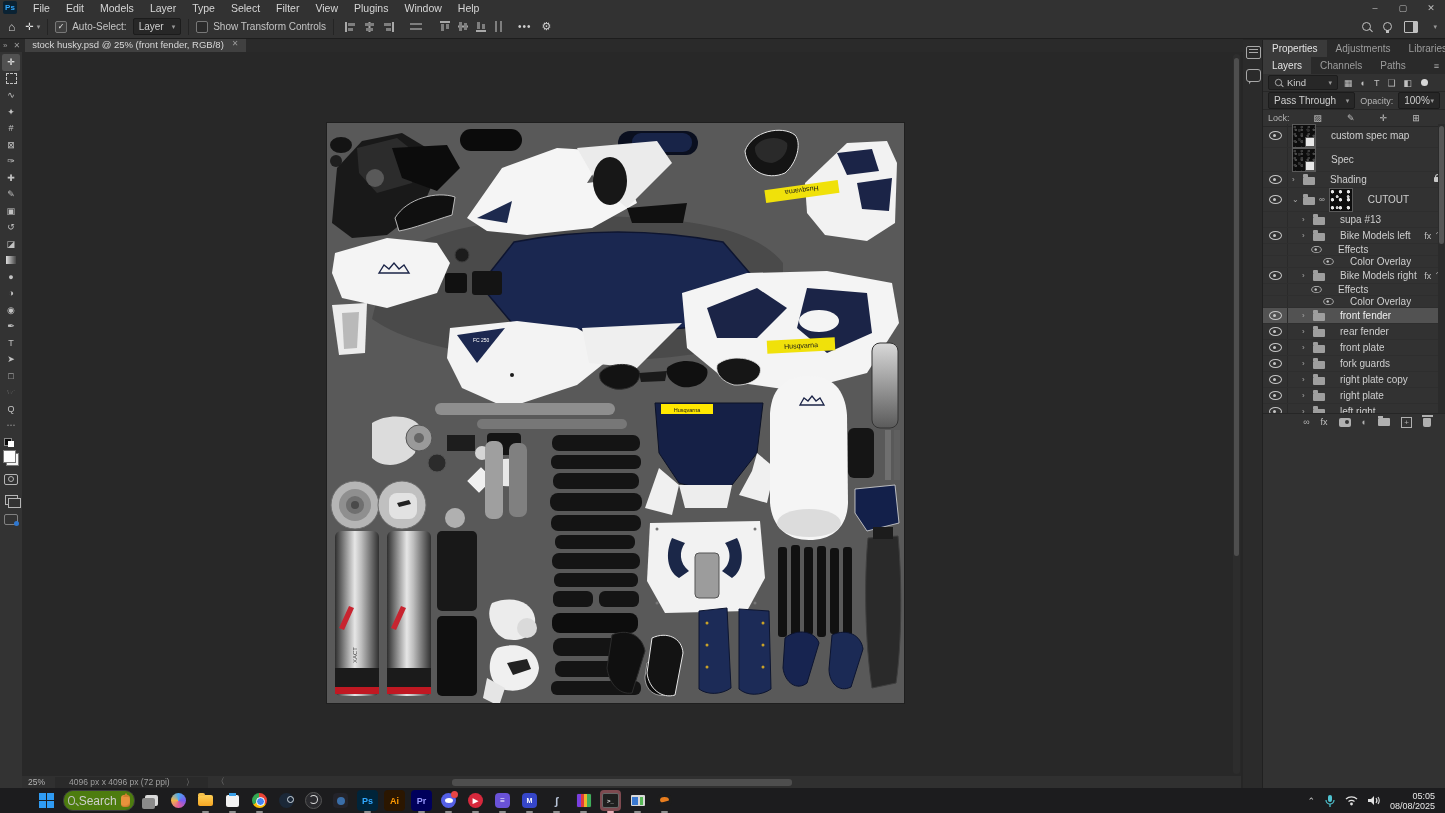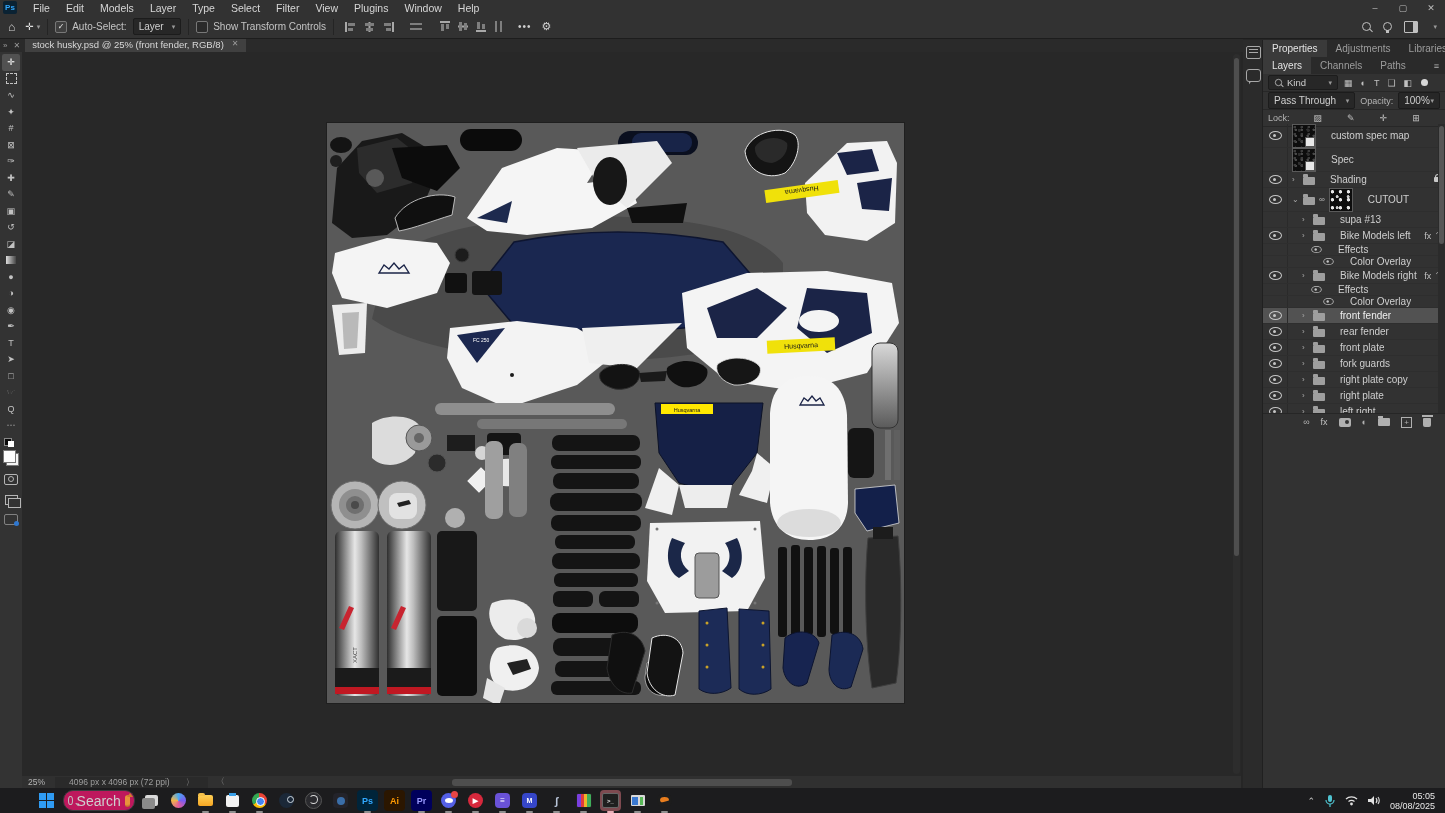--- a/index.html
+++ b/index.html
@@ -117,21 +117,21 @@
   .mnew{width:9px;height:9px;border:1px solid #b0b0b0;display:flex;align-items:center;justify-content:center;font-size:8px;color:#b0b0b0;}
   .mtrash{width:8px;height:9px;background:#b0b0b0;border-radius:1px 1px 2px 2px;position:relative;}
   .mtrash::before{content:"";position:absolute;top:-2.5px;left:-1.5px;width:11px;height:1.5px;background:#b0b0b0;}
   .mglyph{font-size:9px;}
   
   .taskbar{position:absolute;left:0;right:0;bottom:0;height:25px;background:#1c1c1e;z-index:40;display:flex;align-items:center;padding-left:36px;gap:6px;}
   .tbicon{width:21px;height:21px;border-radius:4px;display:flex;align-items:center;justify-content:center;position:relative;flex:none;font-size:9px;font-weight:bold;}
   .tbicon .ind{position:absolute;bottom:-2px;left:7px;width:7px;height:2px;background:#8f8f8f;border-radius:1px;}
   .winlogo{width:15px;height:15px;display:grid;grid-template-columns:7px 7px;grid-gap:1px;}
   .winlogo span{background:#2f9bf2;width:7px;height:7px;}
-  .searchpill{width:62px;height:19px;border-radius:10px;background:#be185d;border:1px solid #3c3c3e;display:flex;align-items:center;padding:0 4px;gap:4px;color:#cfcfcf;font-size:14px;flex:none;}
+  .searchpill{width:62px;height:19px;border-radius:10px;background:#4d7c0f;border:1px solid #3c3c3e;display:flex;align-items:center;padding:0 4px;gap:4px;color:#cfcfcf;font-size:12px;flex:none;}
   .cat{width:14px;height:12px;margin-left:auto;border-radius:3px;background:radial-gradient(circle at 40% 45%,#e8923c 55%,#a85f1e 100%);position:relative;}
   .cat::before{content:"";position:absolute;top:-2px;left:2px;width:0;height:0;border-left:3px solid transparent;border-right:3px solid transparent;border-bottom:4px solid #d07f2e;}
   .tvic{width:13px;height:11px;background:#d9d9d9;border-radius:2px;position:relative;}
   .tvic::before{content:"";position:absolute;left:-3px;top:3px;width:13px;height:11px;background:#8a8a8a;border-radius:2px;}
   .copi{width:15px;height:15px;border-radius:50%;background:conic-gradient(#4aa8f0,#7a5cf0,#e05c9a,#f0b44a,#4aa8f0);}
   .foldr{width:15px;height:11px;background:linear-gradient(#ffd056,#f5a623);border-radius:2px;position:relative;}
   .foldr::before{content:"";position:absolute;top:-2.5px;left:0;width:7px;height:3px;background:#f5c04a;border-radius:2px 2px 0 0;}
   .store{width:13px;height:12px;background:#f2f2f2;border-radius:2px;position:relative;}
   .store::before{content:"";position:absolute;top:-2px;left:3px;width:7px;height:3px;background:#3aa0e8;}
   .chrome{width:15px;height:15px;border-radius:50%;background:conic-gradient(#ea4335 0 33%,#fbbc05 33% 66%,#34a853 66% 100%);position:relative;}

